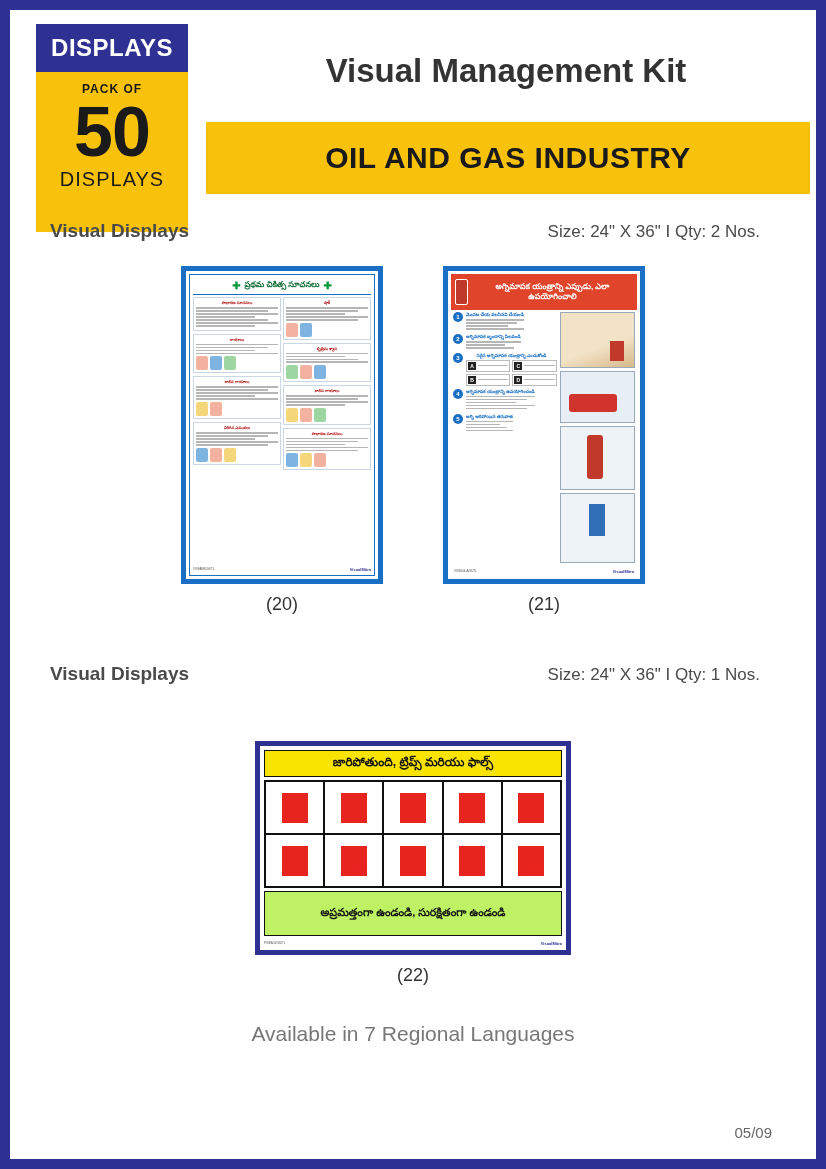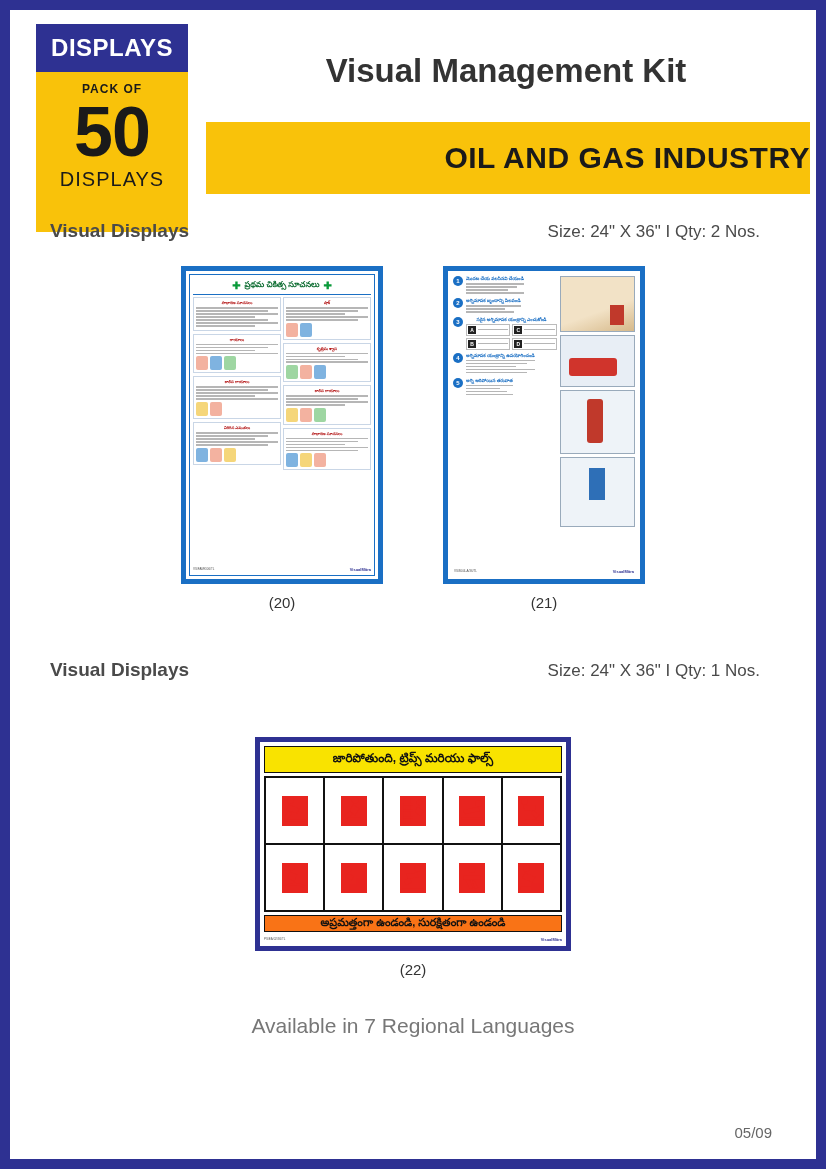--- a/index.html
+++ b/index.html
@@ -75,21 +75,21 @@
     font-weight: bold;
     color: #333333;
   }
   .title-band {
     position: absolute;
     left: 196px; top: 112px;
     width: 604px; height: 72px;
     background: #f9c20a;
     display: flex;
     align-items: center;
-    justify-content: flex-end;
+    justify-content: center;
   }
   .title-band span {
     font-size: 30px;
     font-weight: bold;
     color: #1a1a1a;
     letter-spacing: 0.5px;
   }
 
   
   .section { position: relative; }
@@ -112,21 +112,21 @@
 
   .row {
     display: flex;
     justify-content: center;
     gap: 60px;
     margin-top: 24px;
   }
   .item { text-align: center; }
   .caption {
     margin-top: 10px;
-    font-size: 15px;
+    font-size: 18px;
     color: #333;
   }
 
   
   .poster20 {
     width: 202px; height: 318px;
     background: #ffffff;
     border: 5px solid #1a6fc4;
     padding: 3px;
   }
@@ -220,25 +220,25 @@
     border: 1px solid #111;
     display: flex; align-items: center; justify-content: center;
     background: #fff;
   }
   .pic {
     width: 26px; height: 30px;
     background: #e8241f;
     -webkit-mask-repeat: no-repeat;
   }
   .p22-foot {
-    background: #f97316;
+    background: #bef264;
     color: #111;
     font-size: 11px; font-weight: bold;
     text-align: center;
-    padding: 0 2px;
+    padding: 14px 2px;
     border: 1px solid #111;
   }
 
   
   .avail {
     text-align: center;
     font-size: 21px;
     color: #777777;
     margin-top: 36px;
   }
@@ -409,20 +409,24 @@
               <span class="vm">VisualMitra</span>
             </div>
           </div>
         </div>
         <div class="caption">(20)</div>
       </div>
 
       <div class="item">
         <div class="poster21">
           <div class="p21-in">
+            <div class="p21-title">
+              <span class="ext-ico"></span>
+              <span>అగ్నిమాపక యంత్రాన్ని ఎప్పుడు, ఎలా ఉపయోగించాలి</span>
+            </div>
             <div class="p21-body">
               <div class="p21-left">
                 <div class="step">
                   <div class="num">1</div>
                   <div>
                     <div class="step-h">మొదట చేయ వలసినవి చేయండి</div>
                     <div class="ln"></div>
                         <div class="ln m"></div>
                         <div class="ln s"></div>
                         <div class="ln"></div>

